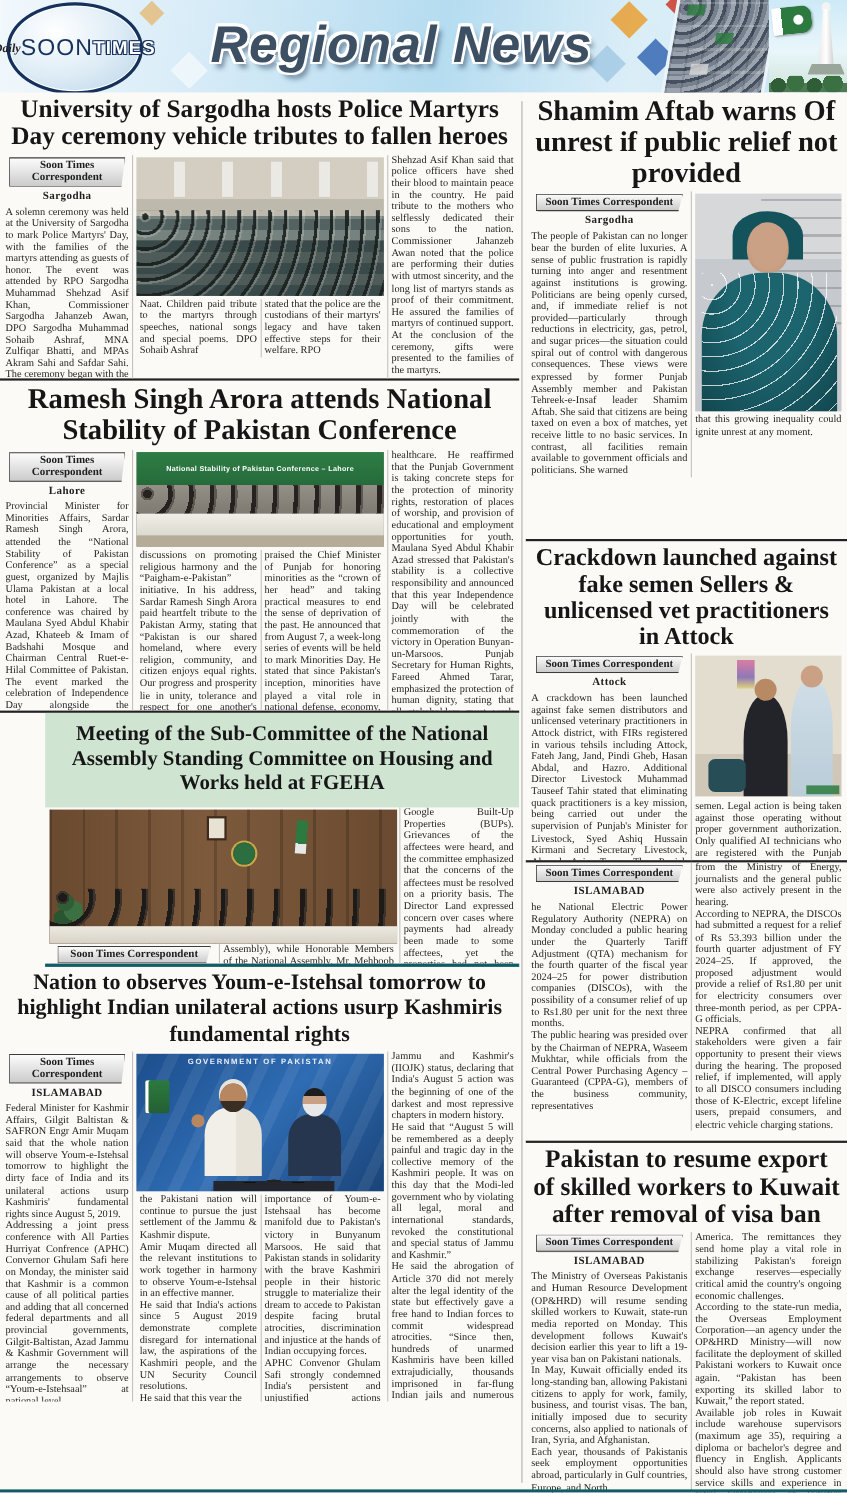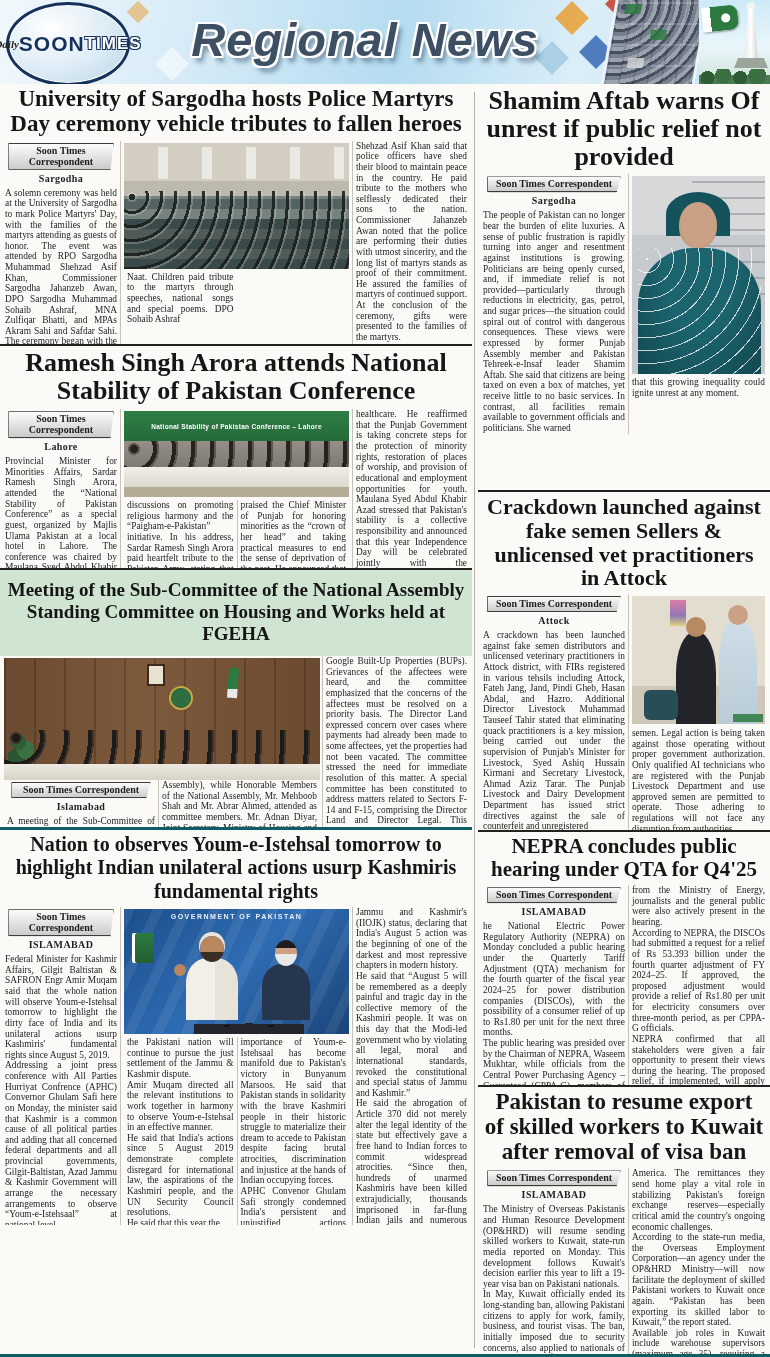--- a/index.html
+++ b/index.html
@@ -13,21 +13,21 @@
 
   
   .masthead{position:absolute;left:0;top:0;width:770px;height:84px;overflow:hidden;
     background:linear-gradient(100deg,#f2f8fc 0%,#d6ebf7 25%,#b5dcf0 52%,#dbeef8 75%,#c2e2f2 100%);}
   .dia{position:absolute;width:24px;height:24px;transform:rotate(45deg);opacity:.9;}
   .logo{position:absolute;left:6px;top:2px;width:118px;height:78px;border-radius:50%;z-index:3;
     background:radial-gradient(ellipse at 35% 30%,#ffffff 0%,#dcebf5 55%,#b8d3e6 100%);
     border:3px solid var(--navy-logo);box-shadow:inset 0 0 0 1px #fff;
     display:flex;align-items:center;justify-content:center;}
   .logo-daily{font-style:italic;font-weight:bold;font-size:11px;color:#222;line-height:1;}
-  .logo-soon{font-family:"Liberation Sans",sans-serif;font-weight:bold;font-size:21px;letter-spacing:1px;color:var(--navy-logo);line-height:1.05;}
+  .logo-soon{font-family:"Liberation Sans",sans-serif;font-weight:normal;font-size:21px;letter-spacing:1px;color:var(--navy-logo);line-height:1.05;}
   .logo-times{font-family:"Liberation Sans",sans-serif;font-weight:bold;font-size:17px;letter-spacing:1px;color:#fff;line-height:1.05;
     text-shadow:1px 1px 0 var(--navy-logo),-1px -1px 0 var(--navy-logo),1px -1px 0 var(--navy-logo),-1px 1px 0 var(--navy-logo);}
   .logo-bar{width:68%;height:5px;margin-top:3px;border-radius:2px;
     background:linear-gradient(90deg,#d43a2a 0 20%,#e8a33d 20% 40%,#2c7a3f 40% 60%,#3f6fb5 60% 80%,#d43a2a 80% 100%);}
   .mast-title{position:absolute;left:150px;top:12px;width:430px;margin:0;text-align:center;z-index:2;
     font-family:"Liberation Sans","DejaVu Sans",sans-serif;font-style:italic;font-weight:bold;
     font-size:47px;letter-spacing:1px;color:var(--title-slate);
     text-shadow:-2px -2px 0 #fff,2px -2px 0 #fff,-2px 2px 0 #fff,2px 2px 0 #fff,0 -2px 0 #fff,0 2px 0 #fff,-2px 0 0 #fff,2px 0 0 #fff,4px 6px 5px rgba(30,50,80,.5);}
   .mast-crowd{position:absolute;left:608px;top:-2px;width:88px;height:90px;transform:skewX(-10deg);
     border-left:3px solid #eaf3f9;border-right:3px solid #eaf3f9;
@@ -214,29 +214,30 @@
           </div>
           <p class="bt">A solemn ceremony was held at the University of Sargodha to mark Police Martyrs' Day, with the families of the martyrs attending as guests of honor. The event was attended by RPO Sargodha Muhammad Shehzad Asif Khan, Commissioner Sargodha Jahanzeb Awan, DPO Sargodha Muhammad Sohaib Ashraf, MNA Zulfiqar Bhatti, and MPAs Akram Sahi and Safdar Sahi. The ceremony began with the recitation of the Holy Quran and a</p>
         </div>
         <div class="tcol w232">
           <div class="photo ph-sargodha">
             <i class="doors"></i>
             <i class="crowd"></i>
           </div>
           <div class="subrow">
             <p class="bt">Naat. Children paid tribute to the martyrs through speeches, national songs and special poems. DPO Sohaib Ashraf</p>
+            <p class="bt">stated that the police are the custodians of their martyrs' legacy and have taken effective steps for their welfare. RPO</p>
           </div>
         </div>
         <div class="tcol w118">
           <p class="bt">Shehzad Asif Khan said that police officers have shed their blood to maintain peace in the country. He paid tribute to the mothers who selflessly dedicated their sons to the nation. Commissioner Jahanzeb Awan noted that the police are performing their duties with utmost sincerity, and the long list of martyrs stands as proof of their commitment. He assured the families of martyrs of continued support. At the conclusion of the ceremony, gifts were presented to the families of the martyrs.</p>
         </div>
       </div>
     </article>
 
-    <article class="rule-dark" style="height:224px;">
+    <article class="rule-dark" style="height:302px;">
       <h2 class="head h-a2">Ramesh Singh Arora attends National Stability of Pakistan Conference</h2>
       <div class="bodyrow">
         <div class="tcol w118">
           <div class="byl">
             <div class="byl-box">Soon Times Correspondent</div>
             <div class="byl-city">Lahore</div>
           </div>
           <p class="bt">Provincial Minister for Minorities Affairs, Sardar Ramesh Singh Arora, attended the “National Stability of Pakistan Conference” as a special guest, organized by Majlis Ulama Pakistan at a local hotel in Lahore. The conference was chaired by Maulana Syed Abdul Khabir Azad, Khateeb &amp; Imam of Badshahi Mosque and Chairman Central Ruet-e-Hilal Committee of Pakistan. The event marked the celebration of Independence Day alongside the commemoration of Pakistan's remarkable victory in the “Operation Bunyan-un-Marsoos”. Tributes were paid to the country's brave armed forces. The conference also featured detailed</p>
         </div>
         <div class="tcol w232">
@@ -252,21 +253,21 @@
             <p class="bt">discussions on promoting religious harmony and the “Paigham-e-Pakistan” initiative. In his address, Sardar Ramesh Singh Arora paid heartfelt tribute to the Pakistan Army, stating that “Pakistan is our shared homeland, where every religion, community, and citizen enjoys equal rights. Our progress and prosperity lie in unity, tolerance and respect for one another's beliefs.” He</p>
             <p class="bt">praised the Chief Minister of Punjab for honoring minorities as the “crown of her head” and taking practical measures to end the sense of deprivation of the past. He announced that from August 7, a week-long series of events will be held to mark Minorities Day. He stated that since Pakistan's inception, minorities have played a vital role in national defense, economy, education, and</p>
           </div>
         </div>
         <div class="tcol w118">
           <p class="bt">healthcare. He reaffirmed that the Punjab Government is taking concrete steps for the protection of minority rights, restoration of places of worship, and provision of educational and employment opportunities for youth. Maulana Syed Abdul Khabir Azad stressed that Pakistan's stability is a collective responsibility and announced that this year Independence Day will be celebrated jointly with the commemoration of the victory in Operation Bunyan-un-Marsoos. Punjab Secretary for Human Rights, Fareed Ahmed Tarar, emphasized the protection of human dignity, stating that all stakeholders must work collectively to safeguard human rights.</p>
         </div>
       </div>
     </article>
 
-    <article class="rule-teal" style="height:260px;">
+    <article class="rule-teal" style="height:231px;margin-left:41px;">
       <div class="greenband">
         <h2 class="head h-fgeha">Meeting of the Sub-Committee of the National Assembly Standing Committee on Housing and Works held at FGEHA</h2>
       </div>
       <div class="bodyrow">
         <div class="fgL" style="padding:0 2px;">
           <div class="photo ph-fgeha">
             <i class="plant"></i>
             <i class="portrait"></i>
             <i class="crest"></i>
             <i class="flagpk"></i>
@@ -350,21 +351,21 @@
             <i class="head"></i>
             <div class="fig">
                 <i class="sequins"></i>
               </div>
           </div>
           <p class="cap">that this growing inequality could ignite unrest at any moment.</p>
         </div>
       </div>
     </article>
 
-    <article class="rule-dark" style="height:340px;">
+    <article class="rule-dark" style="height:292px;">
       <h2 class="head h-attock">Crackdown launched against fake semen Sellers &amp; unlicensed vet practitioners in Attock</h2>
       <div class="bodyrow">
         <div class="tcol rw1">
           <div class="byl">
             <div class="byl-box">Soon Times Correspondent</div>
             <div class="byl-city">Attock</div>
           </div>
           <p class="bt">A crackdown has been launched against fake semen distributors and unlicensed veterinary practitioners in Attock district, with FIRs registered in various tehsils including Attock, Fateh Jang, Jand, Pindi Gheb, Hasan Abdal, and Hazro. Additional Director Livestock Muhammad Tauseef Tahir stated that eliminating quack practitioners is a key mission, being carried out under the supervision of Punjab's Minister for Livestock, Syed Ashiq Hussain Kirmani and Secretary Livestock, Ahmad Aziz Tarar. The Punjab Livestock and Dairy Development Department has issued strict directives against the sale of counterfeit and unregistered</p>
         </div>
         <div class="tcol rw2">
@@ -374,21 +375,20 @@
             <i class="manB"></i>
             <i class="bag"></i>
             <i class="stamp"></i>
           </div>
           <p class="bt" style="margin-top:4px;">semen. Legal action is being taken against those operating without proper government authorization. Only qualified AI technicians who are registered with the Punjab Livestock Department and use approved semen are permitted to operate. Those adhering to regulations will not face any disruption from authorities.</p>
         </div>
       </div>
     </article>
 
     <article class="rule-dark" style="height:255px;">
-      <h2 class="head h-nepra">NEPRA concludes public hearing under QTA for Q4'25</h2>
       <div class="bodyrow">
         <div class="tcol rw1">
           <div class="byl">
             <div class="byl-box">Soon Times Correspondent</div>
             <div class="byl-city">ISLAMABAD</div>
           </div>
           <p class="bt">he National Electric Power Regulatory Authority (NEPRA) on Monday concluded a public hearing under the Quarterly Tariff Adjustment (QTA) mechanism for the fourth quarter of the fiscal year 2024–25 for power distribution companies (DISCOs), with the possibility of a consumer relief of up to Rs1.80 per unit for the next three months.
 The public hearing was presided over by the Chairman of NEPRA, Waseem Mukhtar, while officials from the Central Power Purchasing Agency – Guaranteed (CPPA-G), members of the business community, representatives</p>
         </div>
         <div class="tcol rw2">

